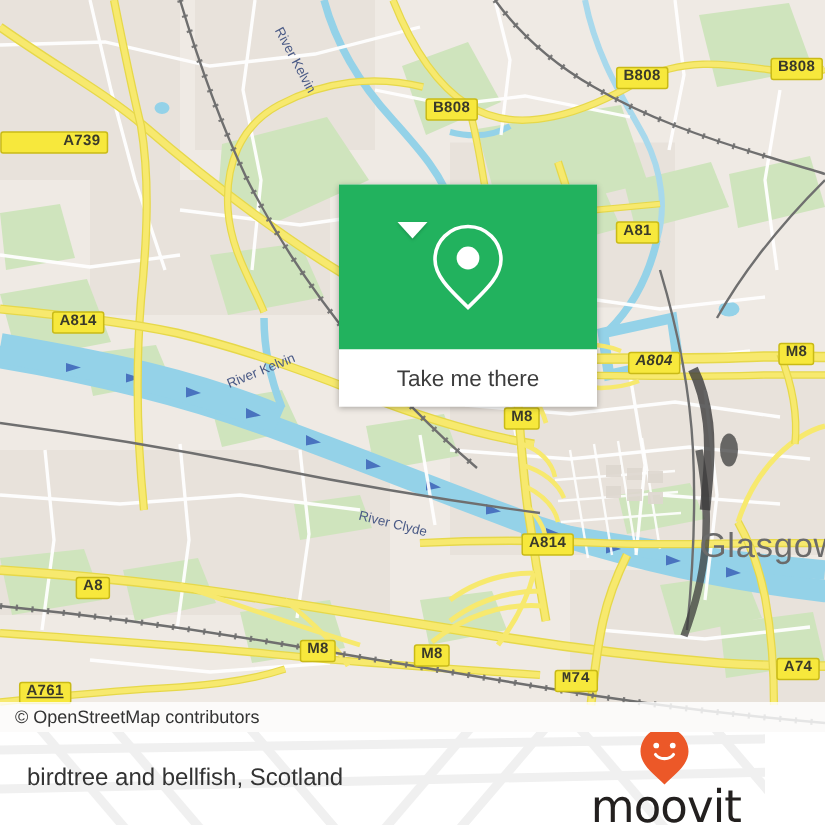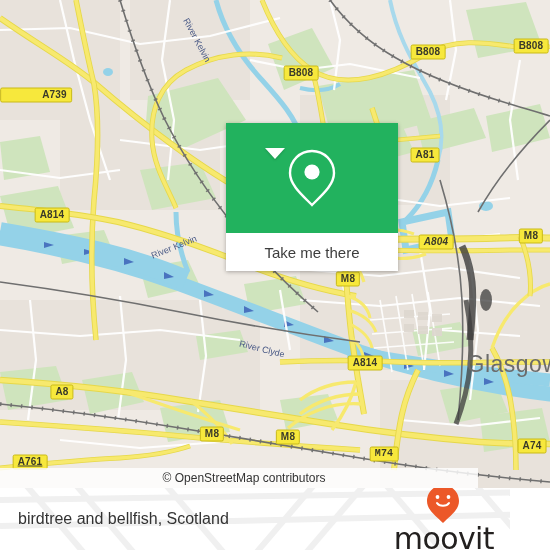--- a/index.html
+++ b/index.html
@@ -111,26 +111,25 @@
     border-right: 10px solid transparent;
     border-top: 11px solid #ffffff;
     filter: drop-shadow(0 1px 1px rgba(0,0,0,0.18));
   }
 
   
   #attribution {
     position: absolute;
     left: 0;
     top: 468px;
-    width: 478px;
+    width: 550px;
     height: 20px;
     background: rgba(255,255,255,0.82);
     display: flex;
     align-items: center;
-    justify-content: center;
   }
   #attribution-text {
     font-size: 12px;
     color: #333333;
     padding-left: 10px;
     font-family: "Liberation Sans", sans-serif;
   }
 
   
   #footer {

